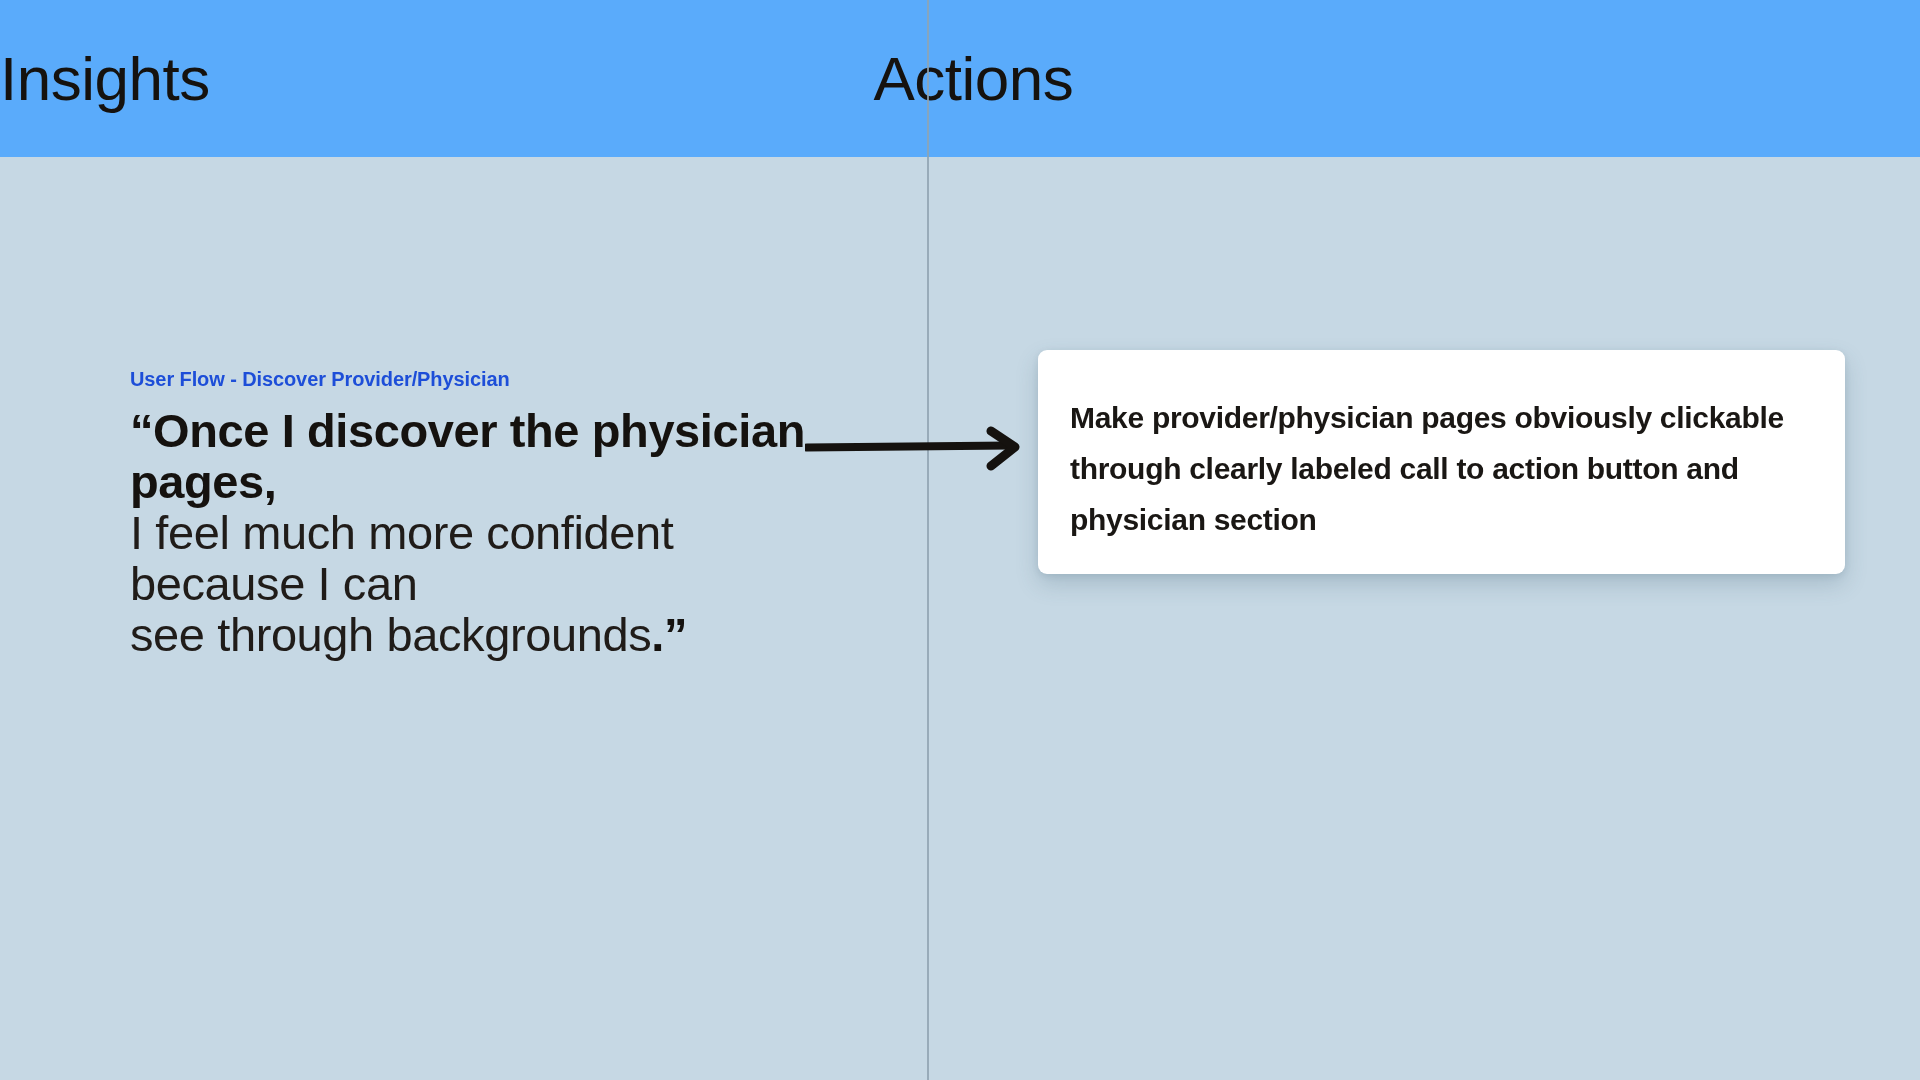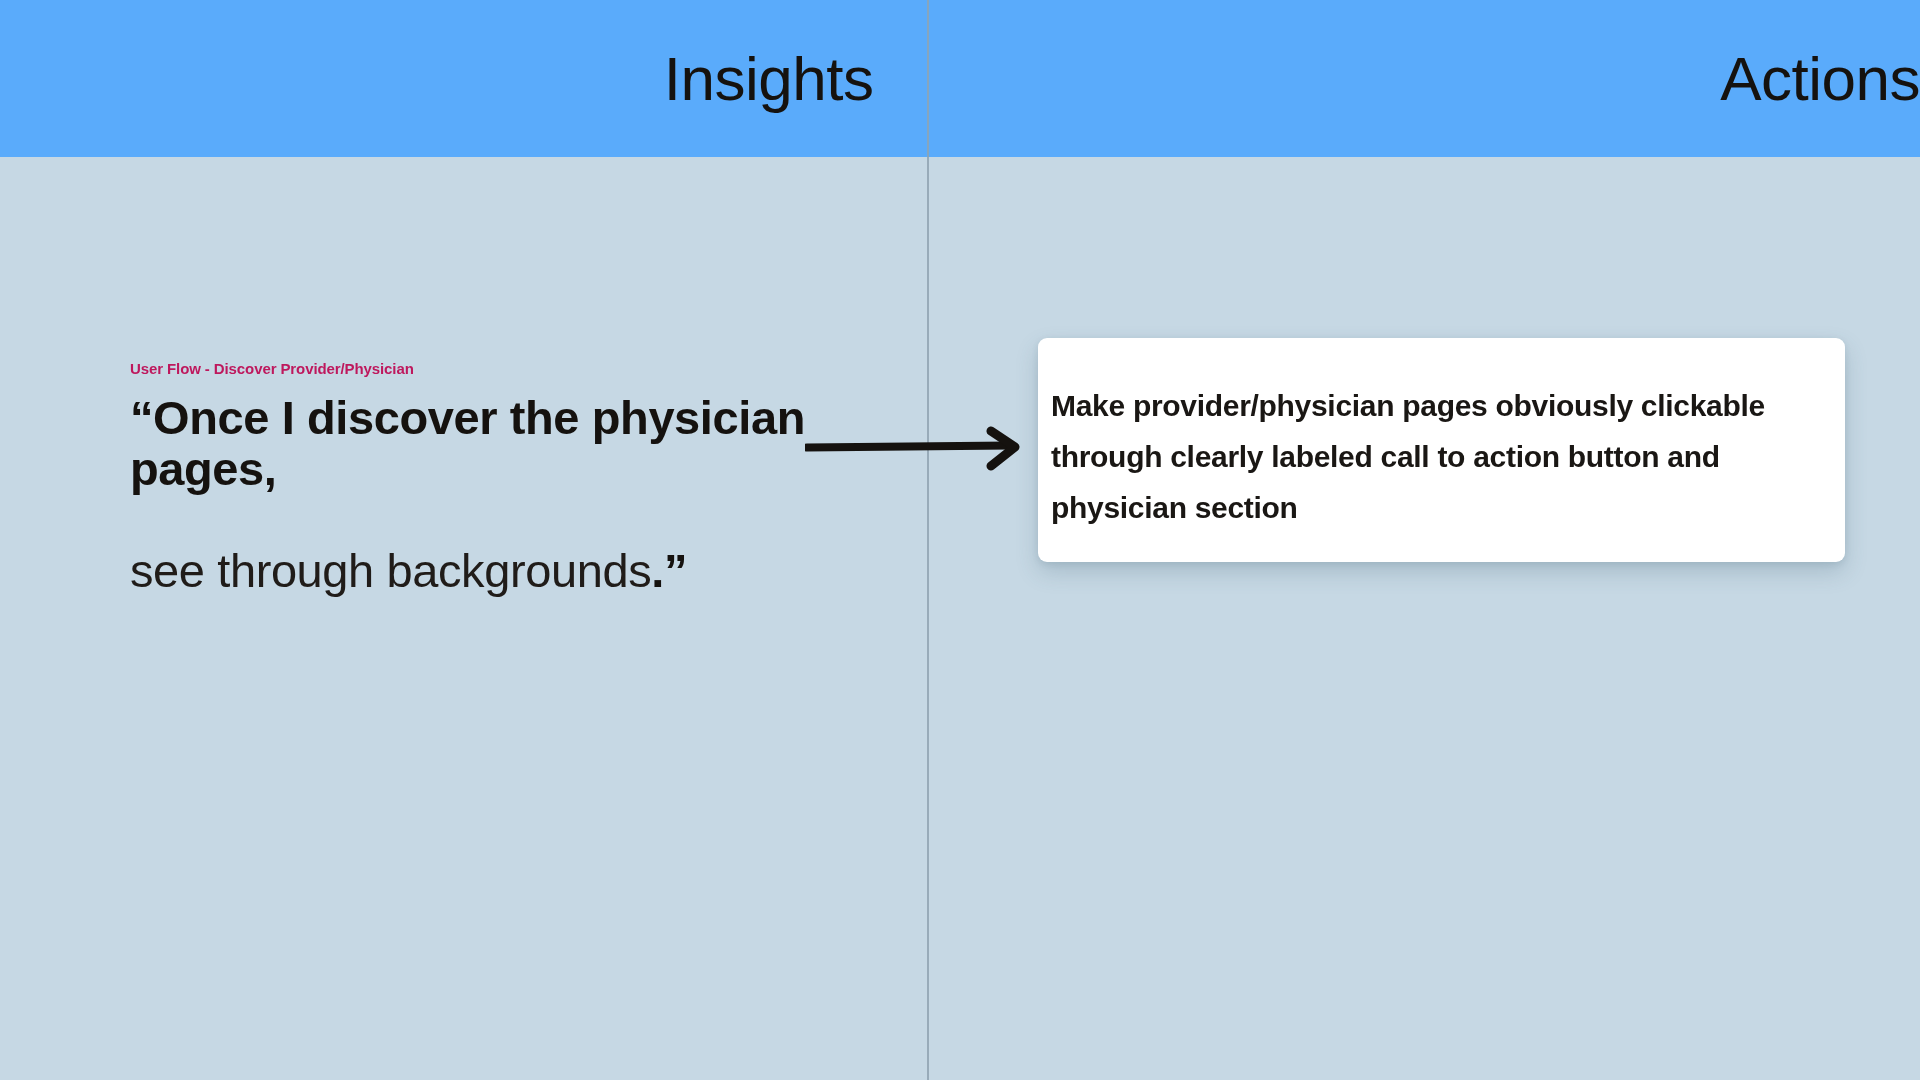--- a/index.html
+++ b/index.html
@@ -30,21 +30,21 @@
     left: 0;
     width: 1920px;
     height: 157px;
     background: #5aabfb;
     display: flex;
   }
   .header-col {
     height: 157px;
     display: flex;
     align-items: center;
-    justify-content: flex-end;
+    justify-content: flex-start;
     border-radius: 9px;
   }
   .header-col.left  { width: 928px; }
   .header-col.right { width: 1112px; }
 
   .header-title {
     font-family: "Liberation Sans", sans-serif;
     font-size: 62px;
     font-weight: 400;
     color: #15120f;
@@ -66,26 +66,26 @@
 
   
   .insight-block {
     position: absolute;
     left: 130px;
     top: 356px;
     width: 700px;
   }
   .insight-eyebrow {
     font-family: "Liberation Sans", sans-serif;
-    font-size: 15px;
+    font-size: 20px;
     font-weight: 700;
-    color: #be185d;
+    color: #1d4ed8;
     letter-spacing: -0.1px;
     line-height: 1.2;
-    margin: 4px 0 14px 0;
+    margin: 11px 0 14px 0;
     white-space: nowrap;
   }
   .insight-quote {
     font-family: "Liberation Sans", sans-serif;
     font-size: 47px;
     font-weight: 300;
     color: #201c19;
     line-height: 51px;
     letter-spacing: -0.4px;
     margin: 0;
@@ -101,29 +101,29 @@
     left: 805px;
     top: 418px;
     width: 220px;
     height: 60px;
   }
 
   
   .action-card {
     position: absolute;
     left: 1038px;
-    top: 338px;
+    top: 350px;
     width: 807px;
     height: 224px;
     background: #ffffff;
     border-radius: 9px;
     box-shadow: 0 10px 22px rgba(60, 90, 110, 0.22),
                 0 2px 6px rgba(60, 90, 110, 0.12);
     box-sizing: border-box;
-    padding: 42px 30px 30px 13px;
+    padding: 42px 30px 30px 32px;
   }
   .action-text {
     font-family: "Liberation Sans", sans-serif;
     font-size: 30px;
     font-weight: 700;
     color: #1a1714;
     line-height: 51px;
     letter-spacing: -0.3px;
     margin: 0;
   }
@@ -141,21 +141,21 @@
       <h1 class="header-title">Actions</h1>
     </div>
   </div>
 
   <div class="divider"></div>
 
   <div class="insight-block">
     <div class="insight-eyebrow">User Flow - Discover Provider/Physician</div>
     <p class="insight-quote">
       <span class="q-strong">“Once I discover the physician pages,</span><br>
-      <br>
+      <span>I feel much more confident because I can</span><br>
       <span>see through backgrounds</span><span class="q-strong">.”</span>
     </p>
   </div>
 
   <div class="arrow">
     <svg width="220" height="60" viewBox="0 0 220 60" xmlns="http://www.w3.org/2000/svg">
       <path d="M2 29.5 L205 27.5" stroke="#15120f" stroke-width="8" stroke-linecap="round" fill="none"></path>
       <path d="M186 13 L210 29 L186 48" stroke="#15120f" stroke-width="9" stroke-linecap="round" stroke-linejoin="round" fill="none"></path>
     </svg>
   </div>

